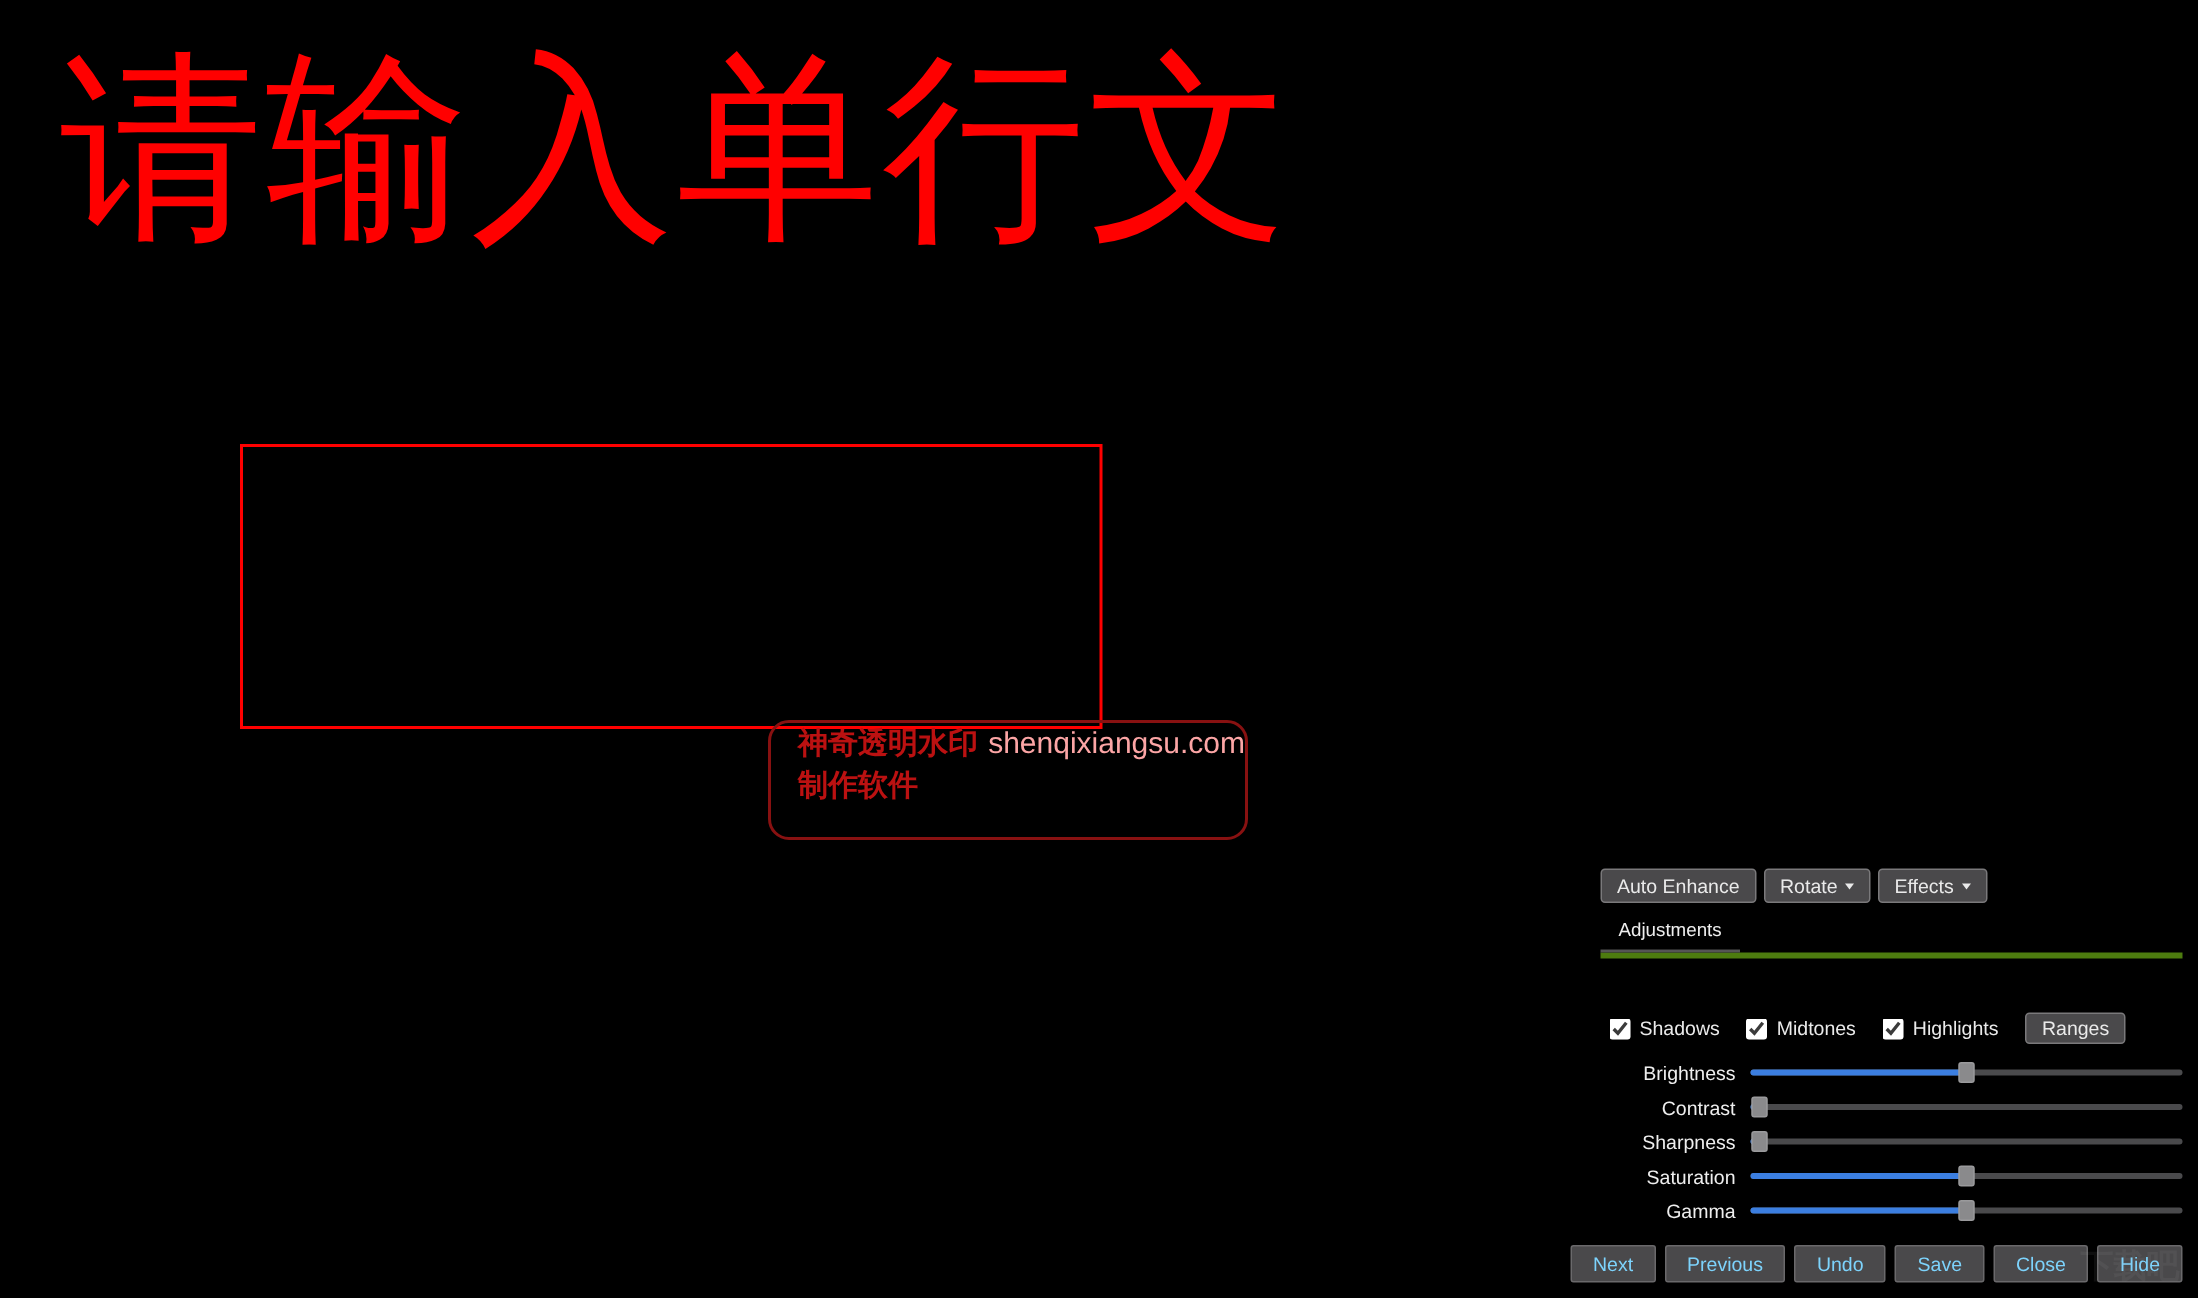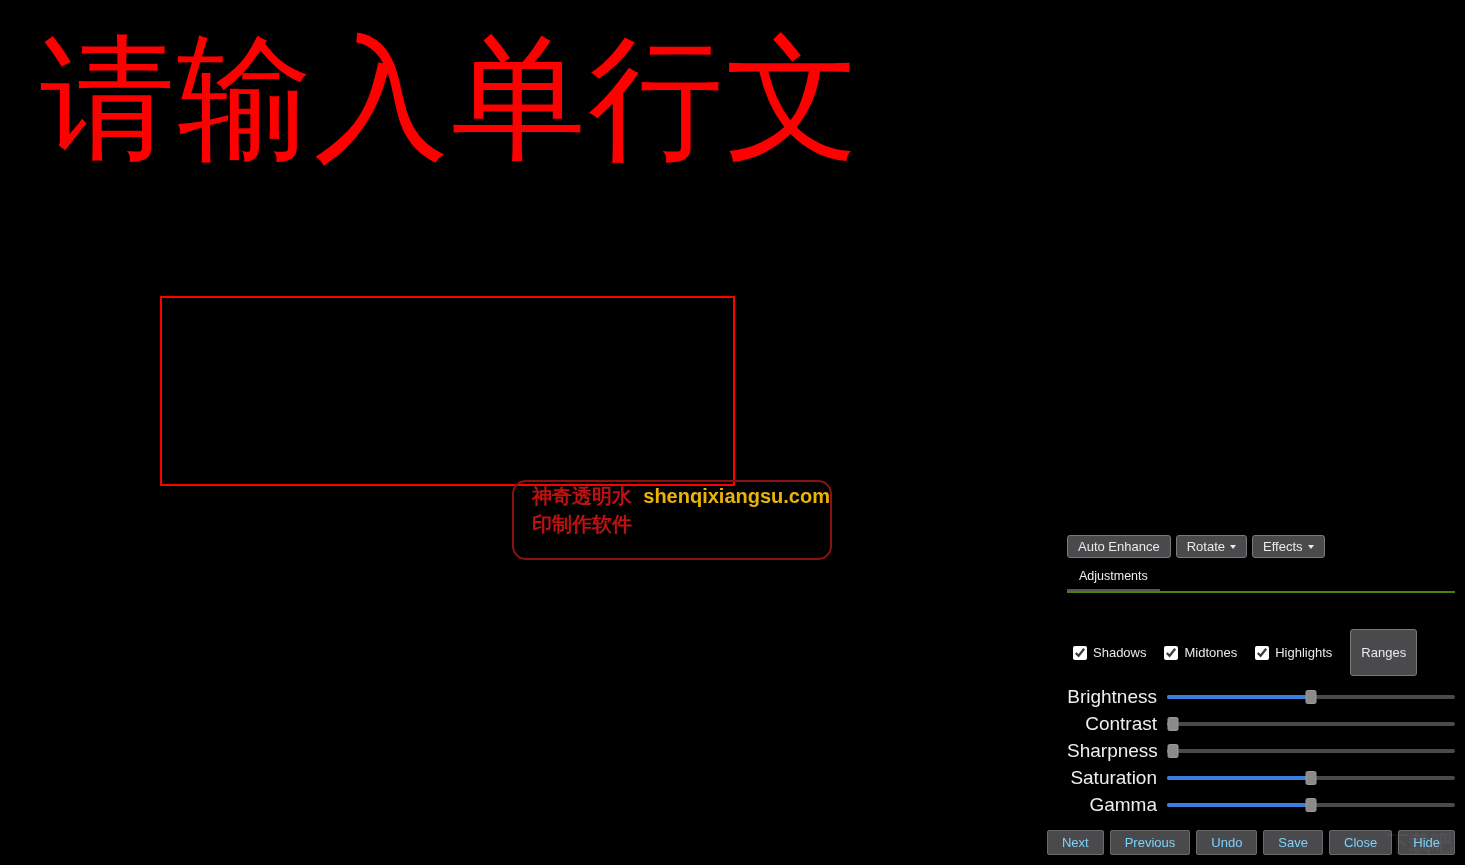--- a/index.html
+++ b/index.html
@@ -53,22 +53,22 @@
     justify-content: center;
     padding-left: 18px;
     font-family: "SimHei", "Microsoft YaHei", sans-serif;
     line-height: 1.4;
   }
   .watermark-box .line1 {
     font-weight: bold;
     color: #BB1111;
   }
   .watermark-box .line2 {
-    font-weight: bold;
-    color: #eab308;
+    font-weight: normal;
+    color: #fca5a5;
   }
   
   .panel {
     position: absolute;
     right: 10px;
     bottom: 10px;
     width: 388px;
     color: #EAEAEA;
     font-size: 13px;
   }
@@ -97,21 +97,21 @@
     width: 0; height: 0;
     border-left: 3px solid transparent;
     border-right: 3px solid transparent;
     border-top: 4px solid #EAEAEA;
     margin-left: 2px;
     margin-top: 1px;
   }
   
   .tab-header {
     background: #000;
-    border-bottom: 2px solid #4d7c0f;
+    border-bottom: 4px solid #4d7c0f;
     margin-top: 6px;
     margin-bottom: 10px;
     text-decoration: underline;
   }
   .tab {
     display: inline-block;
     padding: 5px 12px 6px 12px;
     font-size: 12.5px;
     color: #eee;
     position: relative;
@@ -144,21 +144,21 @@
   
   .slider-row {
     display: flex;
     align-items: center;
     margin-bottom: 5px;
     gap: 10px;
   }
   .slider-label {
     width: 90px;
     text-align: right;
-    font-size: 19px;
+    font-size: 13px;
     color: #eee;
   }
   .slider-container {
     position: relative;
     flex: 1;
     height: 18px;
     display: flex;
     align-items: center;
   }
   .slider-track {
@@ -251,21 +251,21 @@
       <span>Shadows</span>
     </label>
     <label class="chk">
       <input type="checkbox" checked="" style="">
       <span>Midtones</span>
     </label>
     <label class="chk">
       <input type="checkbox" checked="" style="">
       <span>Highlights</span>
     </label>
-    <button class="btn" style="padding:15px 10px;">
+    <button class="btn" style="padding:2px 10px;">
       <span>Ranges</span>
     </button>
   </div>
 
   <div class="slider-row">
     <div class="slider-label">Brightness</div>
     <div class="slider-container">
       <div class="slider-track">
           <div class="slider-fill" style="width:50%"></div>
         </div>

